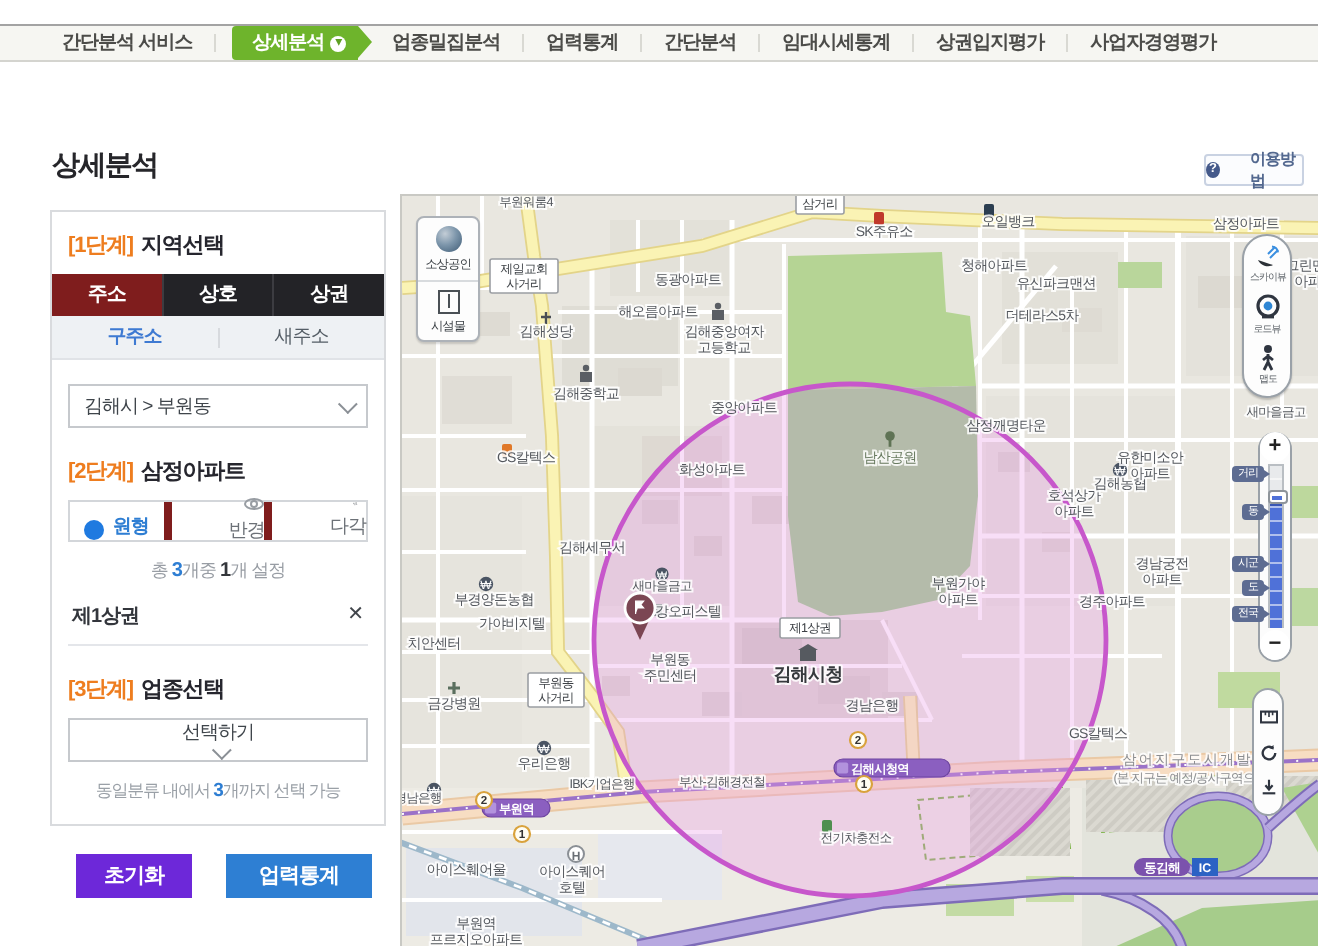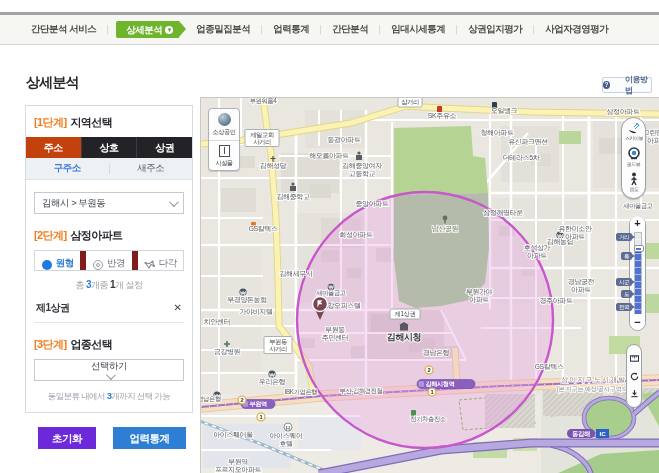--- a/index.html
+++ b/index.html
@@ -1,20 +1,20 @@
 <!DOCTYPE html>
 <html><head>
 <meta charset="utf-8">
 <style>
   * { margin:0; padding:0; box-sizing:border-box; }
   html,body { width:659px; height:473px; overflow:hidden; background:#fff;
     font-family:"Liberation Sans","DejaVu Sans",sans-serif; }
   
-  #topnav { position:absolute; left:0; top:12px; width:659px; height:33px;
-    background:#f6f6f2; border-top:3px solid #a3a3a3; border-bottom:1px solid #d4d4cf;
+  #topnav { position:absolute; left:0; top:12px; width:659px; height:19px;
+    background:#f6f6f2; border-top:1px solid #a3a3a3; border-bottom:1px solid #d4d4cf;
     display:flex; align-items:center; padding-left:20px; }
   .nav-item { font-size:9.5px; font-weight:bold; color:#4c4c49; padding:0 11px;
     letter-spacing:-0.5px; cursor:pointer; white-space:nowrap; }
   .nav-sep { width:1px; height:9px; background:#d9d9d3; }
   #nav-active { position:relative; margin:0 6px 0 8px; background:#6eb42c;
     color:#fff; font-size:9.5px; font-weight:bold; letter-spacing:-0.5px;
     height:17px; line-height:17px; padding:0 6px 0 10px; border-radius:2px 0 0 2px;
     display:flex; align-items:center; gap:3px; cursor:pointer; }
   #nav-active:after { content:""; position:absolute; right:-7px; top:0;
     border-top:8.5px solid transparent; border-bottom:8.5px solid transparent;
@@ -33,37 +33,37 @@
   
   #panel { position:absolute; left:25px; top:105px; width:168px; height:308px;
     background:#fff; border:1px solid #d9dbde; }
   .step-head { padding:9px 8px 7px 8px; font-size:11px; font-weight:bold;
     letter-spacing:-0.6px; color:#26262e; }
   .step-head .sn { color:#ee7d1f; margin-right:4px; }
   #tabs { display:flex; height:21px; }
   .tab { flex:1; font-size:10px; font-weight:bold; color:#fff; text-align:center;
     line-height:21px; letter-spacing:-0.5px; background:#232327; cursor:pointer; }
   .tab + .tab { border-left:1px solid #3c3c41; }
-  .tab.on { background:#c2410c; border-left:none; }
+  .tab.on { background:#7f1d1d; border-left:none; }
   #subtabs { display:flex; height:22px; background:#eef1f4; border-bottom:1px solid #e0e3e7;
     align-items:center; }
   .subtab { flex:1; text-align:center; font-size:9.5px; letter-spacing:-0.5px;
     color:#555e66; cursor:pointer; }
   .subtab.on { color:#3e7ad2; font-weight:bold; }
   #subtab-sep { width:1px; height:10px; background:#d7dade; }
   .selectbox { margin:12px 8px 0 8px; height:22px; border:1px solid #c6c9cd;
     background:#fff; display:flex; align-items:center; justify-content:space-between;
     padding:0 7px; cursor:pointer; }
   .selectbox .v { font-size:9.5px; color:#3f454b; letter-spacing:-0.5px; }
   .chev { width:7px; height:7px; border-right:1.4px solid #8b9096;
     border-bottom:1.4px solid #8b9096; transform:rotate(45deg) translateY(-2px); }
   #modes { display:flex; margin:0 8px; height:21px; border:1px solid #d3d6da; }
   .mode { flex:1; display:flex; align-items:flex-end; justify-content:center; gap:4px;
     font-size:9.5px; color:#6c7177; letter-spacing:-0.5px; background:#fff; cursor:pointer; }
-  .mode + .mode { border-left:6px solid #7f1d1d; }
+  .mode + .mode { border-left:4px solid #7f1d1d;flex-direction:column; }
   .mode.on { color:#2e7ed3; font-weight:bold; }
   .ic-circle { width:10px; height:10px; border-radius:50%; background:#1f7ae0; }
   .ic-radius { width:10px; height:10px; border-radius:50%; border:1.5px solid #989da3;
     display:flex; align-items:center; justify-content:center; }
   .ic-radius i { display:block; width:4px; height:4px; border-radius:50%;
     border:1.2px solid #989da3; }
   #summary { text-align:center; font-size:9px; color:#989da4; margin-top:8px;
     letter-spacing:-0.5px; }
   #summary b.n1 { color:#2e7ed3; font-size:10px; }
   #summary b.n2 { color:#33363b; font-size:10px; }

